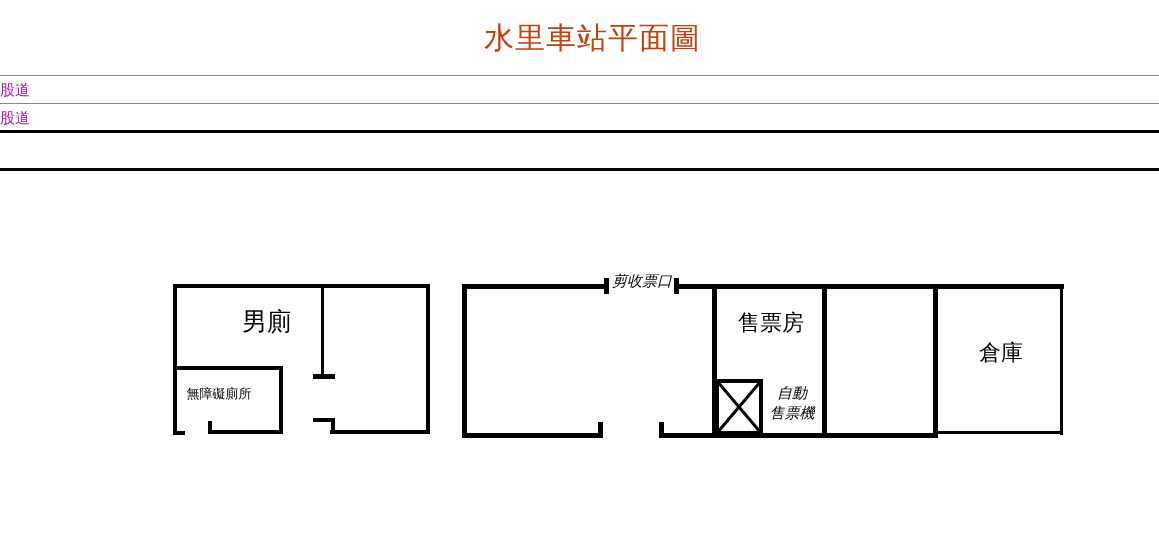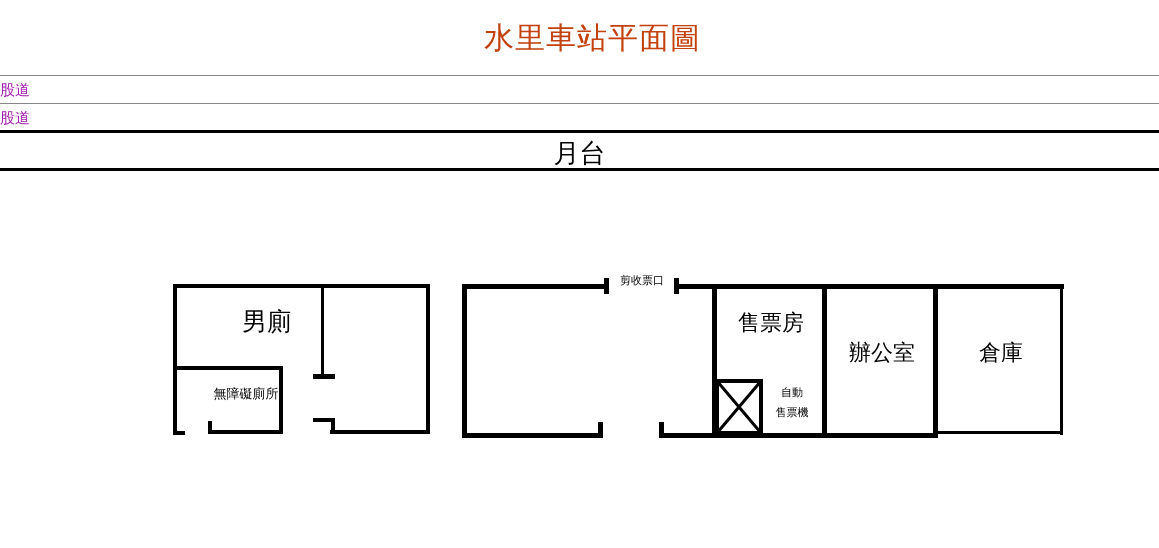--- a/index.html
+++ b/index.html
@@ -78,21 +78,21 @@
   
   .room-label {
     position: absolute;
     text-align: center;
     color: #000;
     white-space: nowrap;
   }
   .rl-lg  { font-size: 25px; line-height: 28px; }
   .rl-md  { font-size: 22px; line-height: 26px; }
   .rl-sm  { font-size: 13px; line-height: 16px; }
-  .rl-xs  { font-size: 11px; line-height: 14px; }
+  .rl-xs  { font-size: 15px; line-height: 14px; font-style: italic; }
 
   
   .xbox {
     position: absolute;
   }
   .xbox svg { display: block; }
 </style>
 </head>
 <body>
 
@@ -100,21 +100,20 @@
 
   <div class="title">水里車站平面圖</div>
 
   <div class="hline thin" style="top:75px;"></div>
   <div class="track-label" style="top:80px;">股道</div>
 
   <div class="hline thin" style="top:103px;"></div>
   <div class="track-label" style="top:108px;">股道</div>
 
   <div class="hline thick" style="top:130px;"></div>
-  <div class="platform-label" style="top:138px;">月台</div>
 
   <div class="hline thick" style="top:168px;"></div>
 
   <div class="wall" style="left:173px; top:284px; width:257px; height:4px;"></div>
 
   <div class="wall" style="left:173px; top:284px; width:4px; height:142px;"></div>
 
   <div class="wall" style="left:173px; top:426px; width:4px; height:9px;"></div>
   <div class="wall" style="left:173px; top:431px; width:12px; height:4px;"></div>
 
@@ -132,21 +131,21 @@
   <div class="wall" style="left:173px; top:366px; width:110px; height:4px;"></div>
 
   <div class="wall" style="left:279px; top:366px; width:4px; height:68px;"></div>
 
   <div class="wall" style="left:208px; top:430px; width:75px; height:4px;"></div>
 
   <div class="wall" style="left:208px; top:421px; width:4px; height:13px;"></div>
 
   <div class="room-label rl-lg" style="left:177px; top:308px; width:144px;margin-left:18px;">男廁</div>
 
-  <div class="room-label rl-sm" style="left:193px; top:386px; width:106px;">無障礙廁所</div>
+  <div class="room-label rl-sm" style="left:166px; top:386px; width:106px;">無障礙廁所</div>
 
 
   <div class="wall" style="left:462px; top:284px; width:5px; height:154px;"></div>
 
   <div class="wall" style="left:462px; top:284px; width:146px; height:5px;"></div>
 
   <div class="wall" style="left:604px; top:278px; width:5px; height:16px;"></div>
 
   <div class="wall" style="left:674px; top:278px; width:5px; height:16px;"></div>
 
@@ -175,21 +174,20 @@
       <line x1="2" y1="2" x2="46" y2="54" stroke="#000" stroke-width="3"></line>
       <line x1="46" y1="2" x2="2" y2="54" stroke="#000" stroke-width="3"></line>
     </svg>
   </div>
 
   <div class="room-label rl-xs" style="left:766px; top:386px; width:52px;">自動</div>
   <div class="room-label rl-xs" style="left:760px; top:406px; width:64px;">售票機</div>
 
   <div class="wall" style="left:933px; top:284px; width:5px; height:154px;"></div>
 
-  <div class="room-label rl-md" style="left:830px; top:340px; width:104px;">辦公室</div>
 
   <div class="wall thin" style="left:1060px; top:284px; width:3px; height:151px;"></div>
 
   <div class="wall thin" style="left:936px; top:431px; width:127px; height:3px;"></div>
 
   <div class="room-label rl-md" style="left:940px; top:340px; width:122px;">倉庫</div>
 
 </div>
 
 </body></html>

